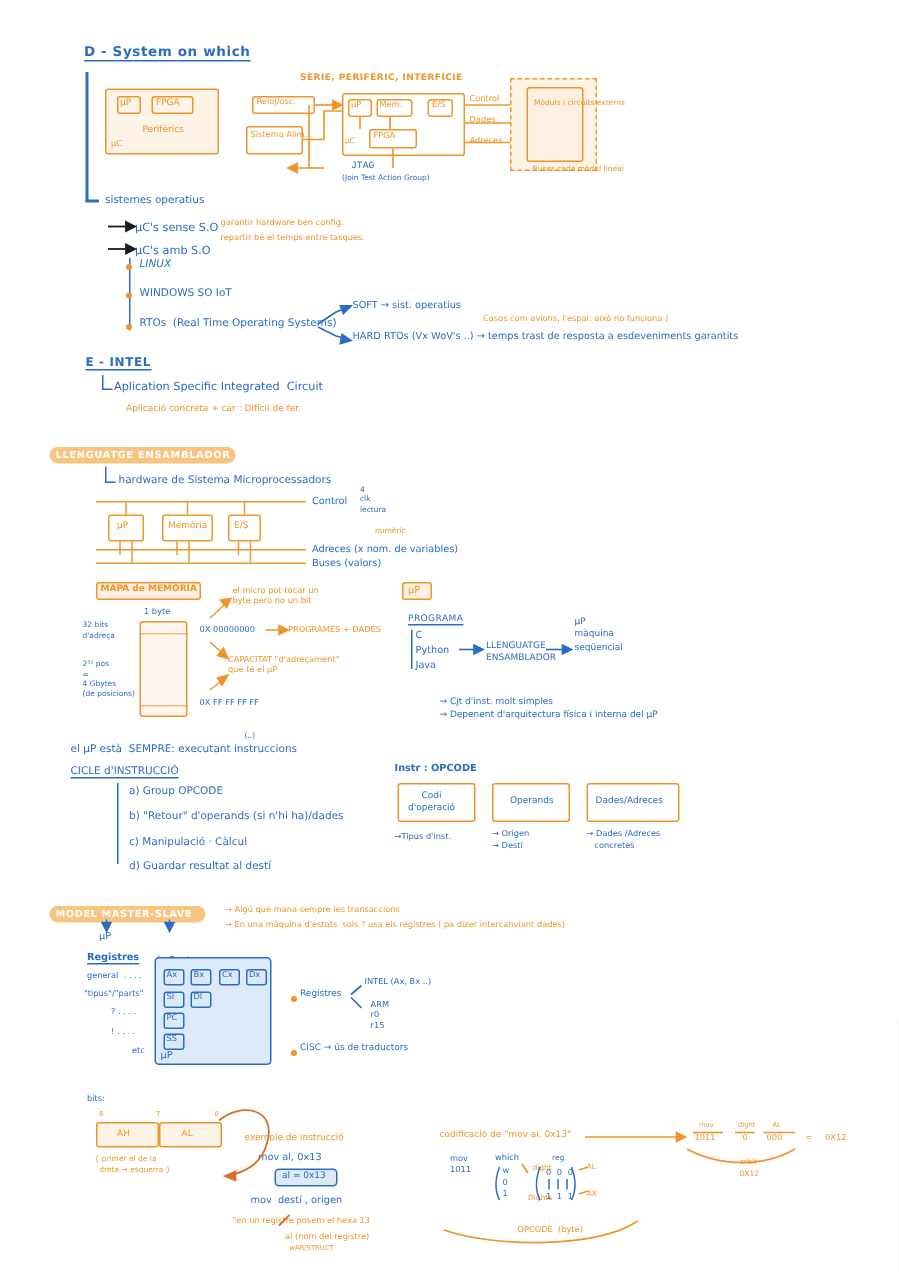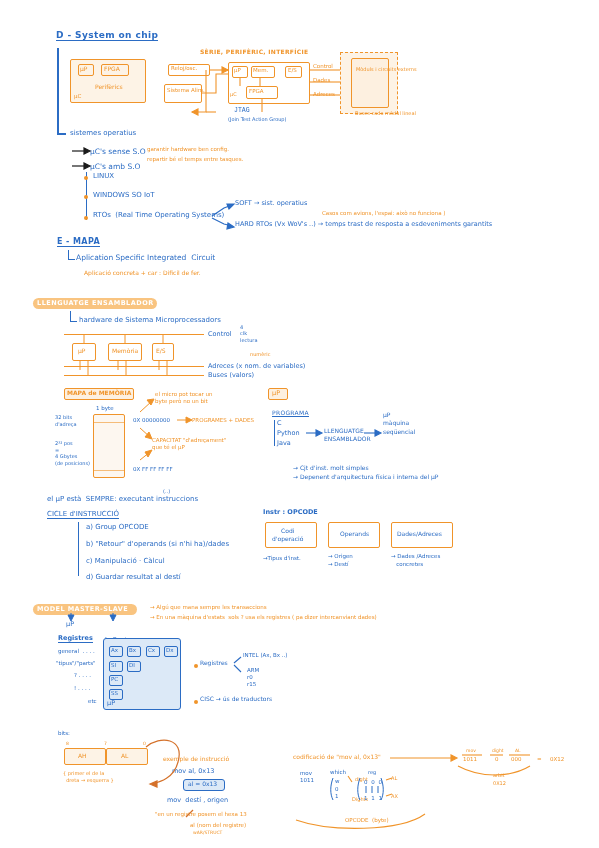--- a/index.html
+++ b/index.html
@@ -19,21 +19,21 @@
   .lnb{position:absolute;background:#2b6cc4;}
   .ul{border-bottom:1.4px solid #2b6cc4;}
   svg{position:absolute;overflow:visible;pointer-events:none;}
   .bullet{position:absolute;width:4px;height:4px;border-radius:50%;background:#f0942a;}
 </style>
 </head>
 <body>
 
 <div id="page">
 
-  <div class="t blue ul" style="left:56px;top:31px;font-size:9px;font-weight:bold;letter-spacing:.4px;">D - System on chip</div>
+  <div class="t blue ul" style="left:56px;top:31px;font-size:9px;font-weight:bold;letter-spacing:.4px;">D - System on which</div>
 
   <div class="lnb" style="left:57px;top:48px;width:1.5px;height:86px;"></div>
   <div class="lnb" style="left:57px;top:133px;width:9px;height:1.5px;"></div>
 
   <div class="box" style="left:70px;top:59px;width:76px;height:44px;background:#fdf3e6;"></div>
   <div class="box" style="left:78px;top:64px;width:16px;height:12px;"></div>
   <div class="t orange" style="left:80px;top:66px;font-size:6px;">µP</div>
   <div class="box" style="left:101px;top:64px;width:28px;height:12px;"></div>
   <div class="t orange" style="left:104px;top:66px;font-size:6px;">FPGA</div>
   <div class="t orange" style="left:95px;top:84px;font-size:6px;">Perifèrics</div>
@@ -102,39 +102,39 @@
       <path d="M72 166 L88 166"></path>
         <polygon points="90,166 84,163 84,169" fill="#1b1b1b"></polygon>
     </g>
   </svg>
 
   <div class="t orange" style="left:147px;top:147px;font-size:5.5px;">garantir hardware ben config.</div>
   <div class="t orange" style="left:147px;top:157px;font-size:5.5px;">repartir bé el temps entre tasques.</div>
 
   <div class="lnb" style="left:86px;top:172px;width:1.4px;height:48px;"></div>
   <div class="bullet" style="left:84px;top:176px;"></div>
-  <div class="t blue" style="left:93px;top:173px;font-size:7px;">LINUX</div>
+  <div class="t blue" style="left:93px;top:173px;font-size:7px;font-style:italic;">LINUX</div>
   <div class="bullet" style="left:84px;top:195px;"></div>
   <div class="t blue" style="left:93px;top:192px;font-size:7px;">WINDOWS SO IoT</div>
   <div class="bullet" style="left:84px;top:216px;"></div>
   <div class="t blue" style="left:93px;top:212px;font-size:7px;">RTOs  (Real Time Operating Systems)</div>
 
   <svg style="left:0;top:0;width:599px;height:260px;">
     <g stroke="#2b6cc4" stroke-width="1.2" fill="none">
       <path d="M212 216 L224 208 L232 205"></path>
         <polygon points="234,204 227,204 229,209" fill="#2b6cc4"></polygon>
       <path d="M212 218 L224 224 L232 226"></path>
         <polygon points="234,227 228,223 227,229" fill="#2b6cc4"></polygon>
     </g>
   </svg>
   <div class="t blue" style="left:235px;top:200px;font-size:6.5px;">SOFT → sist. operatius</div>
   <div class="t blue" style="left:235px;top:221px;font-size:6.5px;">HARD RTOs (Vx WoV's ..) → temps trast de resposta a esdeveniments garantits</div>
   <div class="t orange" style="left:322px;top:211px;font-size:5.5px;">Casos com avions, l'espai: això no funciona )</div>
 
-  <div class="t blue ul" style="left:57px;top:238px;font-size:8px;font-weight:bold;letter-spacing:.4px;">E - MAPA</div>
+  <div class="t blue ul" style="left:57px;top:238px;font-size:8px;font-weight:bold;letter-spacing:.4px;">E - INTEL</div>
   <div class="lnb" style="left:68px;top:250px;width:1.4px;height:10px;"></div>
   <div class="lnb" style="left:68px;top:259px;width:7px;height:1.4px;"></div>
   <div class="t blue" style="left:76px;top:254px;font-size:7.5px;">Aplication Specific Integrated  Circuit</div>
   <div class="t orange" style="left:84px;top:270px;font-size:6px;">Aplicació concreta + car : Dificil de fer.</div>
 
   <div class="hl" style="left:33px;top:298px;width:124px;height:11px;"></div>
   <div class="t" style="left:37px;top:300px;font-size:6.5px;font-weight:bold;color:#ffffff;letter-spacing:.5px;">LLENGUATGE ENSAMBLADOR</div>
 
   <div class="lnb" style="left:70px;top:311px;width:1.4px;height:11px;"></div>
   <div class="lnb" style="left:70px;top:321px;width:7px;height:1.4px;"></div>

